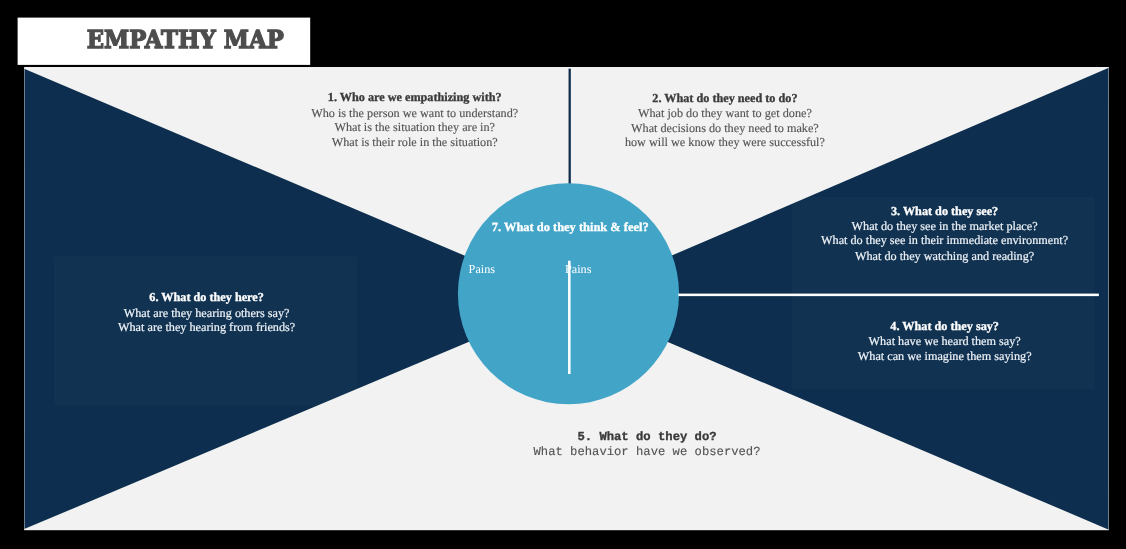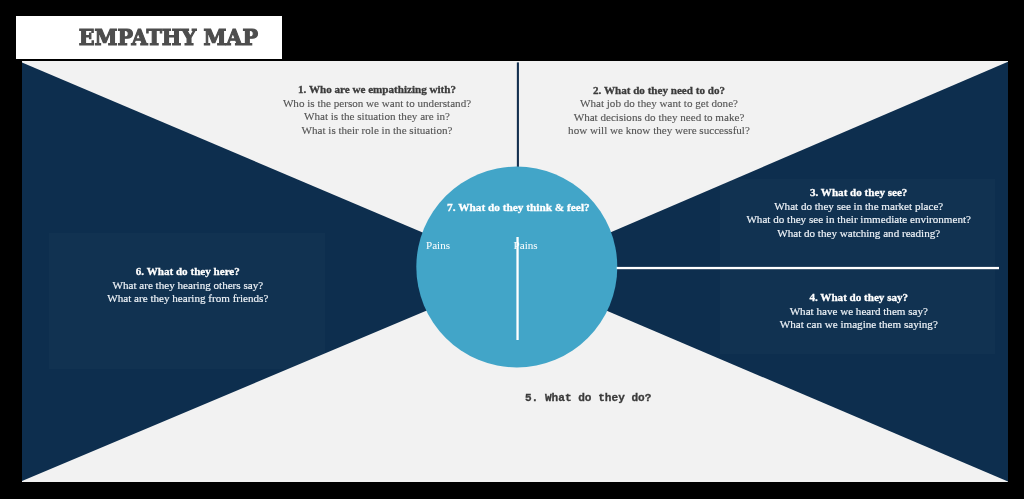--- a/index.html
+++ b/index.html
@@ -84,20 +84,21 @@
     </div>
 
     <div class="blk on-dark" style="left:656.8px;top:230.3px;width:360px;">
       <div class="hd">4. What do they say?</div>
       <div>What have we heard them say?</div>
       <div>What can we imagine them saying?</div>
     </div>
 
     <div class="blk on-light" style="left:386.2px;top:331.3px;width:360px;font-family:Liberation Mono, monospace;">
       <div class="hd">5. What do they do?</div>
+      <div>What behavior have we observed?</div>
     </div>
 
     <div class="blk on-dark" style="left:-14.2px;top:204.1px;width:360px;">
       <div class="hd">6. What do they here?</div>
       <div>What are they hearing others say?</div>
       <div>What are they hearing from friends?</div>
     </div>
 
   </div>
 </div>

